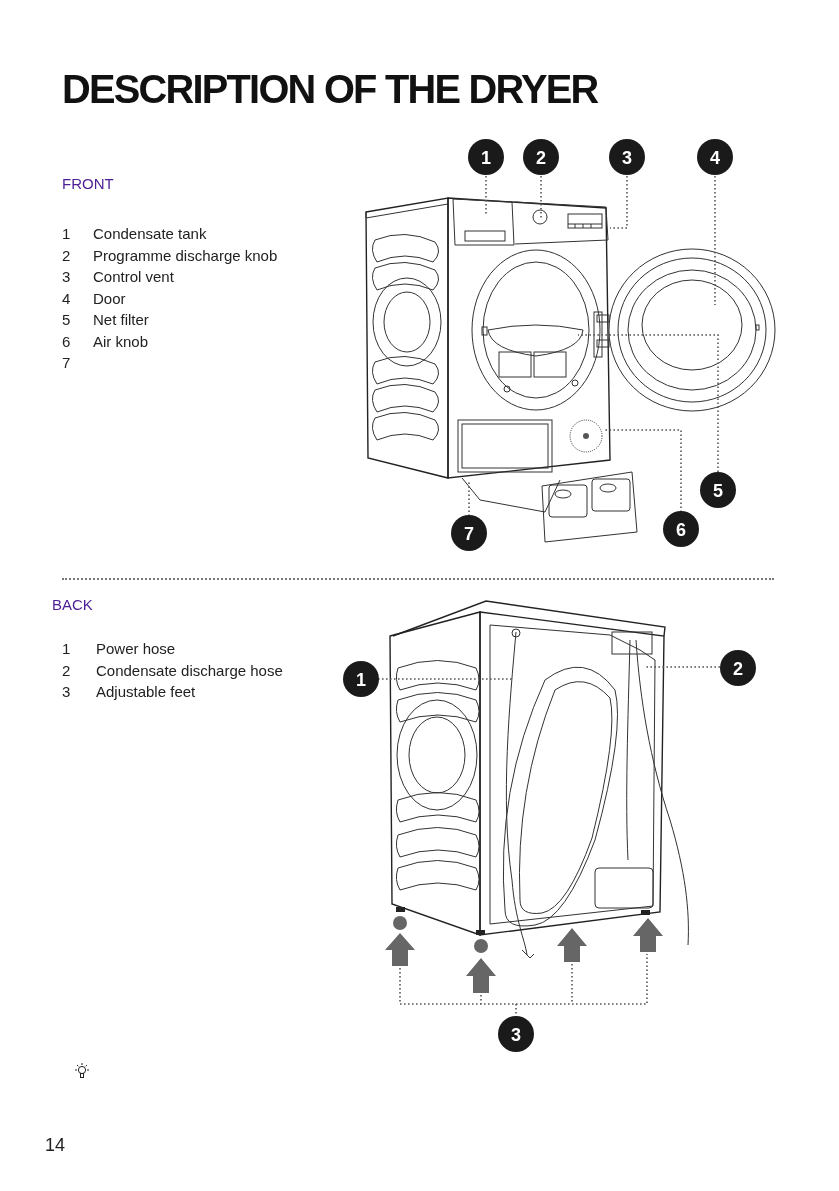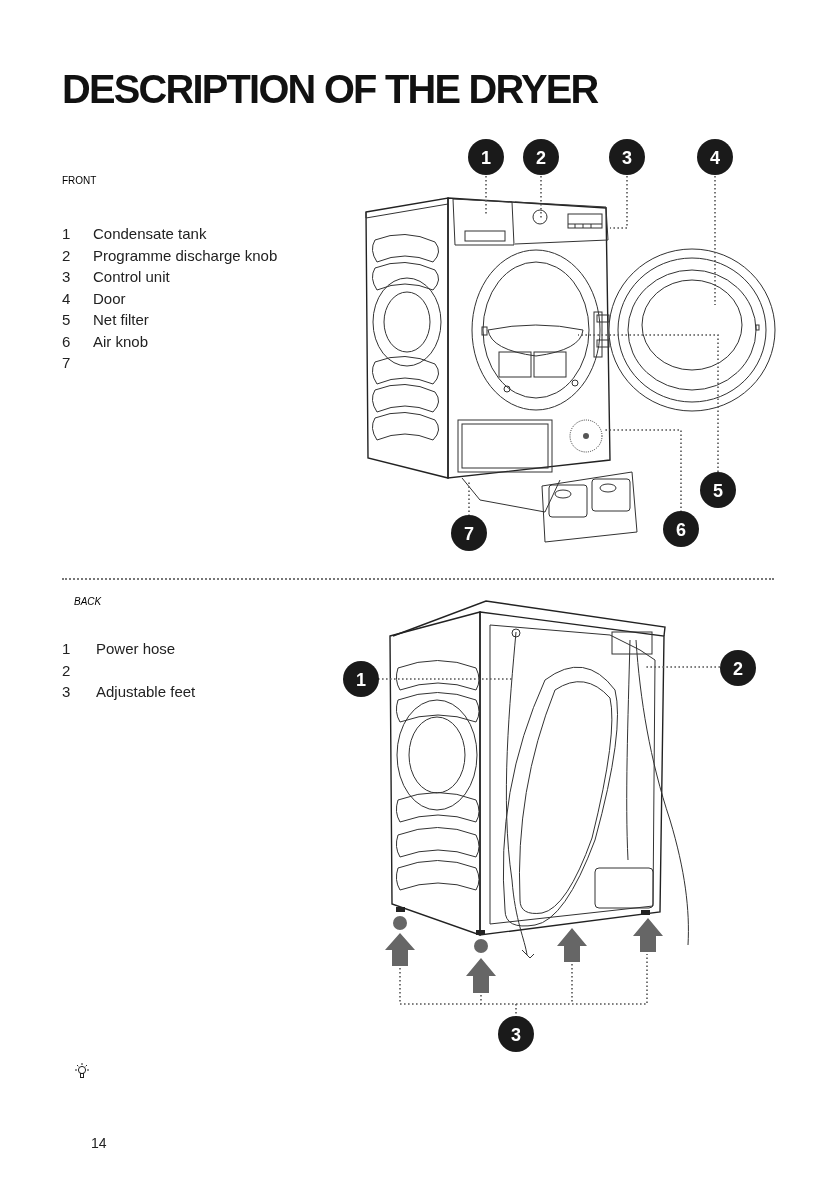--- a/index.html
+++ b/index.html
@@ -1,46 +1,46 @@
 <!DOCTYPE html>
 <html><head>
 <meta charset="utf-8">
 <style>
   html,body{margin:0;padding:0;background:#fff;}
   body{width:839px;height:1191px;position:relative;overflow:hidden;font-family:"Liberation Sans",sans-serif;color:#1a1a1a;}
   .title{position:absolute;left:62px;top:66px;font-size:41px;font-weight:bold;letter-spacing:-1.8px;color:#111;margin:0;transform:scaleX(0.97);transform-origin:left;}
-  .section-label{position:absolute;font-size:10px;color:#000000;}
+  .section-label{position:absolute;font-size:15px;color:#4c1d95;}
   .legend{position:absolute;margin:0;padding:0;list-style:none;font-size:15px;line-height:21.5px;color:#222;}
   .legend li{display:flex;}
   .legend .num{width:31px;}
   .legend.back .num{width:34px;}
   .divider{position:absolute;left:62px;top:578px;width:712px;border-top:2px dotted #777;}
   .tip-icon{position:absolute;left:72px;top:1061px;width:20px;height:20px;}
-  .page-number{position:absolute;left:45px;top:1135px;font-size:14px;color:#222;margin-left:46px;}
+  .page-number{position:absolute;left:45px;top:1135px;font-size:18px;color:#222;}
   svg.diagram{position:absolute;left:0;top:0;}
   .badge text{font-family:"Liberation Sans",sans-serif;font-weight:bold;font-size:18px;fill:#fff;}
 </style>
 </head>
 <body>
 
 <h1 class="title">DESCRIPTION OF THE DRYER</h1>
 
 <div class="section-label" style="left:62px;top:175px;">FRONT</div>
 <ul class="legend" style="left:62px;top:223px;">
   <li>
       <span class="num">1</span>
       <span>Condensate tank</span>
     </li>
   <li>
       <span class="num">2</span>
       <span>Programme discharge knob</span>
     </li>
   <li>
       <span class="num">3</span>
-      <span>Control unit</span>
+      <span>Control vent</span>
     </li>
   <li>
       <span class="num">4</span>
       <span>Door</span>
     </li>
   <li>
       <span class="num">5</span>
       <span>Net filter</span>
     </li>
   <li>
@@ -48,28 +48,29 @@
       <span>Air knob</span>
     </li>
   <li>
       <span class="num">7</span>
       <span></span>
     </li>
 </ul>
 
 <div class="divider"></div>
 
-<div class="section-label" style="left:74px;top:596px;font-style:italic;">BACK</div>
+<div class="section-label" style="left:52px;top:596px;">BACK</div>
 <ul class="legend back" style="left:62px;top:638px;">
   <li>
       <span class="num">1</span>
       <span>Power hose</span>
     </li>
   <li>
       <span class="num">2</span>
+      <span>Condensate discharge hose</span>
     </li>
   <li>
       <span class="num">3</span>
       <span>Adjustable feet</span>
     </li>
 </ul>
 
 <svg class="diagram" width="839" height="1191" viewBox="0 0 839 1191">
   <defs>
     <style>

